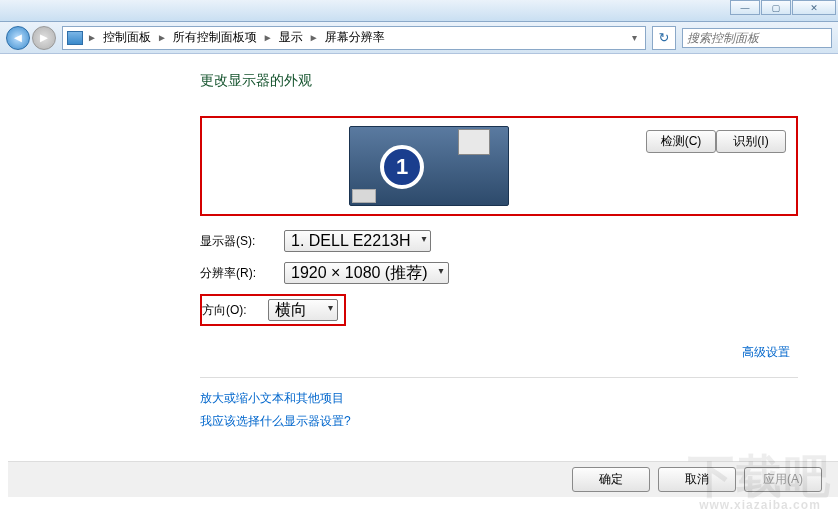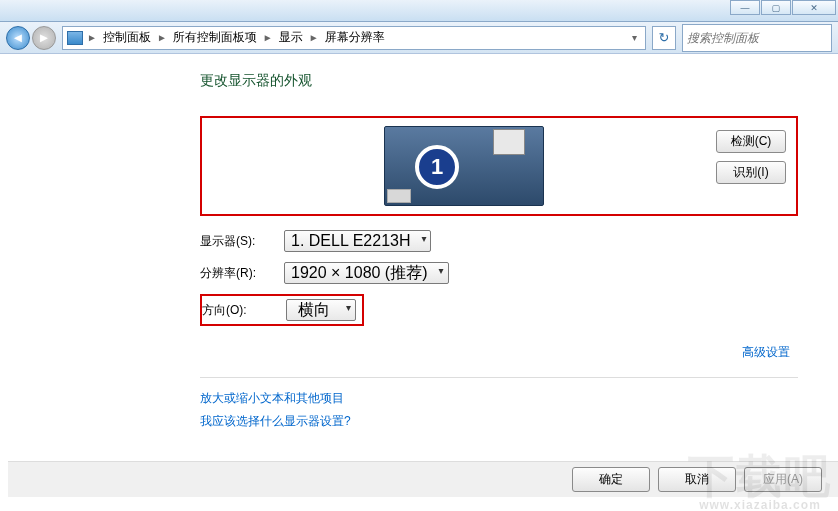--- a/index.html
+++ b/index.html
@@ -15,46 +15,46 @@
 .addr-bar { width: 100%; height: 32px; background: linear-gradient(#eaf2fa,#d4e4f3); border-bottom: 1px solid #b0c4de; display: flex; align-items: center; padding: 0 6px; gap: 6px; }
 .nav-btns { display: flex; gap: 2px; }
 .nav-back, .nav-fwd { width: 24px; height: 24px; border-radius: 50%; background: radial-gradient(#bde0ff,#3a8acb); border: 1px solid #2e6ea8; color: #fff; display: flex; align-items: center; justify-content: center; font-size: 13px; }
 .nav-fwd { background: radial-gradient(#e0e0e0,#b0b0b0); border-color:#999;}
 .breadcrumb { flex: 1; height: 24px; background: #fff; border: 1px solid #8aa8c8; display: flex; align-items: center; padding: 0 4px; font-size: 12px; gap: 2px; }
 .bc-icon { width: 16px; height: 14px; background: linear-gradient(#7ab5e6,#3a8acb); border: 1px solid #2e6ea8; }
 .bc-sep { color: #666; font-size: 10px; padding: 0 2px; }
 .bc-item { color: #000; padding: 0 2px; cursor: pointer; }
 .bc-dd { color:#666; font-size:10px; margin-left:auto; padding:0 4px;}
 .refresh-btn { width: 24px; height: 24px; background:#fff; border:1px solid #8aa8c8; display:flex;align-items:center;justify-content:center;color:#2e6ea8;font-size:13px;}
-.search-box { width: 150px; height: 28px; background: #fff; border: 1px solid #8aa8c8; display: flex; align-items: center; padding: 4px 4px; }
+.search-box { width: 150px; height: 20px; background: #fff; border: 1px solid #8aa8c8; display: flex; align-items: center; padding: 4px 4px; }
 .search-box input { border: none; outline: none; font-size: 12px; width: 100%; font-style: italic; color: #888; }
 
 
 .content { position: absolute; left: 0; top: 54px; right: 0; bottom: 60px; padding: 18px 40px 0 200px; background: #fff; }
 .heading { color: #14532d; font-size: 14px; margin-bottom: 26px; }
 
 
 .preview-pane { border: 2px solid #d40000; padding: 8px 10px; display: flex; align-items: flex-start; margin-bottom: 14px; }
 .monitor-area { flex: 1; display: flex; justify-content: center; }
 .monitor-bg { width: 160px; height: 80px; background: linear-gradient(#5a7aa0,#2d4a6b); border: 1px solid #1a3350; position: relative; border-radius: 2px; }
 .monitor-circle { position: absolute; left: 30px; top: 18px; width: 44px; height: 44px; border-radius: 50%; background: #1a3e8e; border: 4px solid #fff; color: #fff; font-size: 22px; font-weight: bold; display: flex; align-items: center; justify-content: center; }
 .monitor-small { position: absolute; right: 18px; top: 2px; width: 32px; height: 26px; background: #e8e8e8; border: 1px solid #888; }
 .monitor-taskbar { position: absolute; left: 2px; bottom: 2px; width: 24px; height: 14px; background: #d8d8d8; border: 1px solid #aaa; }
-.preview-btns { display: flex; flex-direction: column; gap: 8px; padding-top: 4px; }
+.preview-btns { display: flex; flex-direction: row; padding-top: 4px; }
 .std-btn { padding: 2px 12px; font-size: 12px; background: linear-gradient(#fdfdfd,#e4e4e4); border: 1px solid #8a8a8a; border-radius: 3px; cursor: pointer; min-width: 70px; }
 
 
 .form-row { display: flex; align-items: center; gap: 18px; margin-bottom: 10px; font-size: 12px; }
 .form-row label { width: 66px; }
 .combo { height: 22px; border: 1px solid #7a7a7a; background: linear-gradient(#fdfdfd,#e8e8e8); font-size: 16px; padding: 0 20px 0 6px; position: relative; display:inline-flex; align-items:center; border-radius: 2px; cursor:pointer; }
 .combo::after { content: "▾"; position: absolute; right: 4px; top: 2px; font-size: 10px; color: #333; }
 .combo.w1 { min-width: 125px; }
 .combo.w2 { min-width: 140px; }
-.combo.w3 { min-width: 70px; justify-content: center; }
-.row-hilite { border: 2px solid #d40000; padding: 3px 6px 3px 0; display: inline-flex; align-items:center; gap: 18px; }
+.combo.w3 { min-width: 70px; }
+.row-hilite { border: 2px solid #d40000; padding: 3px 6px 3px 0; display: inline-flex; align-items:center; }
 
 .adv-link { text-align: right; margin: 16px 8px 16px 0; }
 .adv-link a, .links a { color: #0066cc; font-size: 12px; text-decoration: none; cursor:pointer; }
 .links { border-top: 1px solid #ddd; padding-top: 12px; display: flex; flex-direction: column; gap: 6px; }
 
 
 .footer { position: absolute; left: 8px; right: 0; bottom: 14px; height: 36px; background: #f0f0f0; border-top: 1px solid #ddd; display: flex; justify-content: flex-end; align-items: center; gap: 8px; padding-right: 16px; }
 .footer .std-btn { min-width: 78px; padding: 3px 12px; }
 .footer .std-btn.disabled { color: #999; }
 

